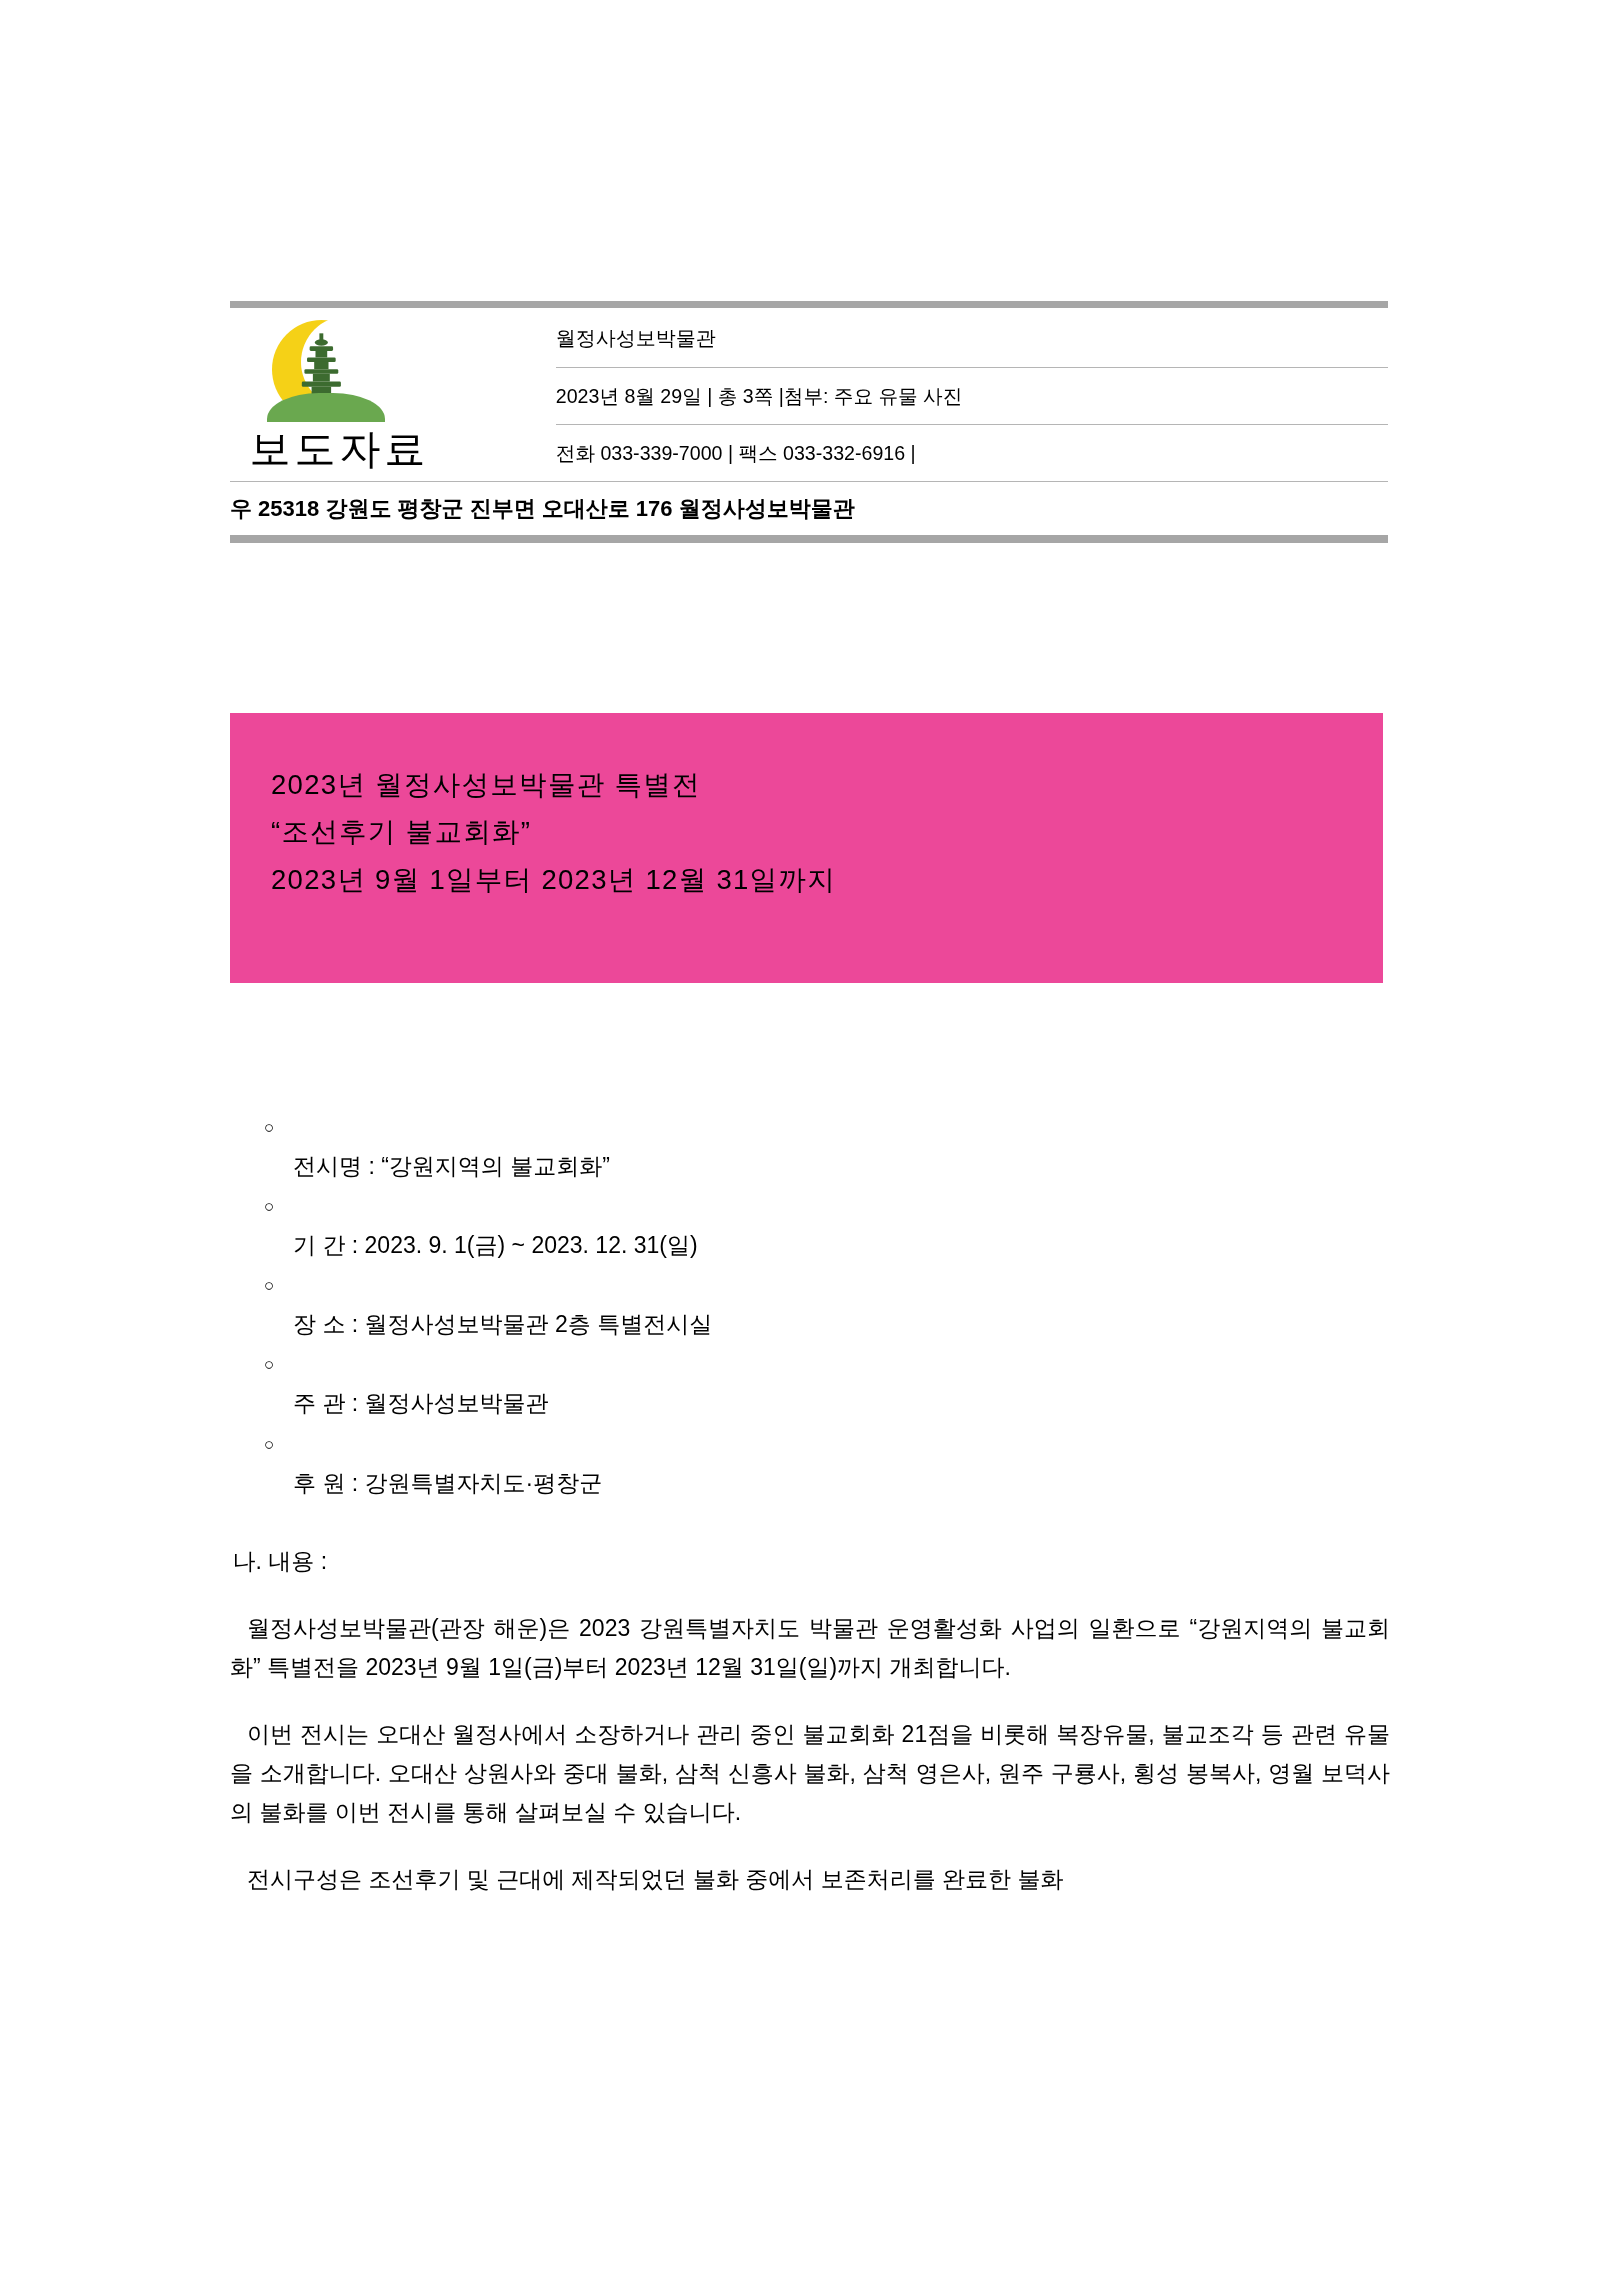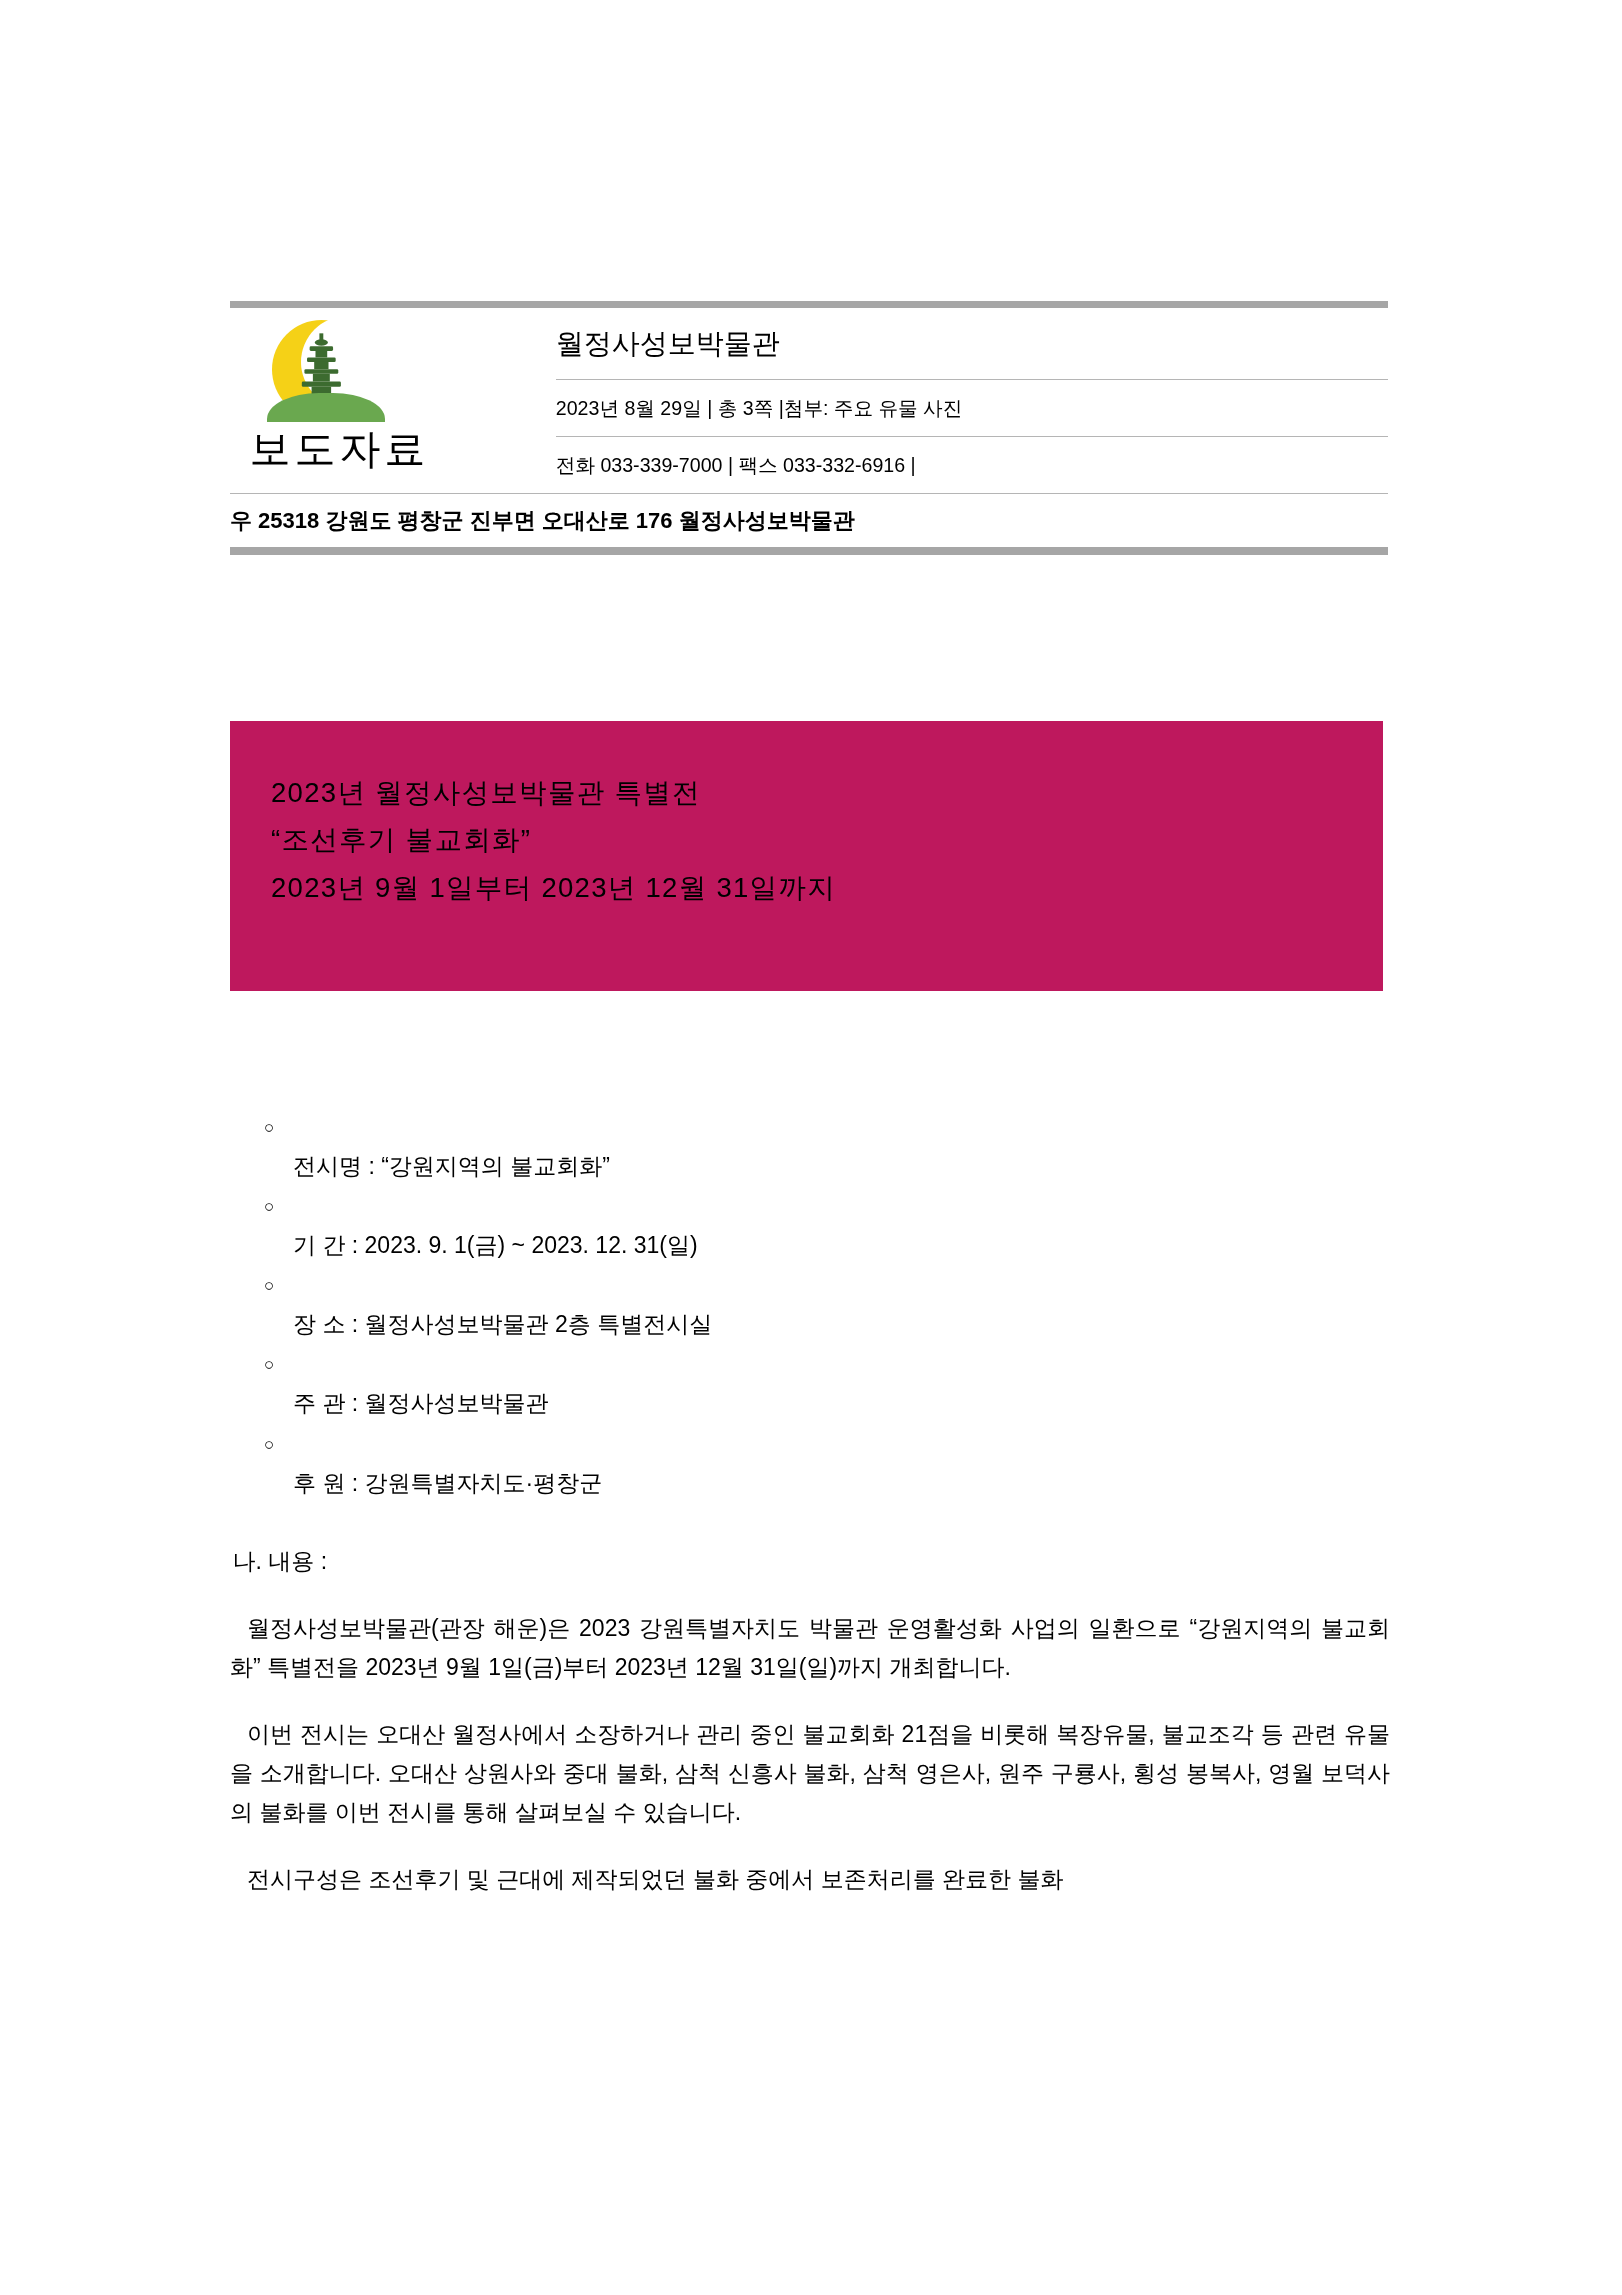--- a/index.html
+++ b/index.html
@@ -102,21 +102,21 @@
     color: #000;
     font-family: "Liberation Sans", sans-serif;
   }
 
   .head-info {
     flex: 1 1 auto;
     padding-left: 11.8px;
     padding-top: 9.2px;
   }
   .head-org {
-    font-size: 28px;
+    font-size: 20px;
     line-height: 1.5;
     padding-bottom: 14.4px;
   }
   .head-line {
     border-top: 1.3px solid #b5b5b5;
   }
   .head-row {
     font-size: 19.6px;
     line-height: 1.62;
     padding: 13px 0 11.8px 0;
@@ -134,24 +134,23 @@
     border-top: 1.3px solid #b5b5b5;
   }
 
   
   .title-box {
     position: absolute;
     left: 230px;
     top: 713px;
     width: 1153px;
     height: 270px;
-    background: #be185d;
+    background: #ec4899;
     box-sizing: border-box;
     padding: 48px 0 0 41px;
-    margin-top: 8px;
   }
   .title-line {
     font-size: 27.5px;
     letter-spacing: 1.3px;
     line-height: 1.72;
     color: #000;
   }
 
   
   .body-block {

